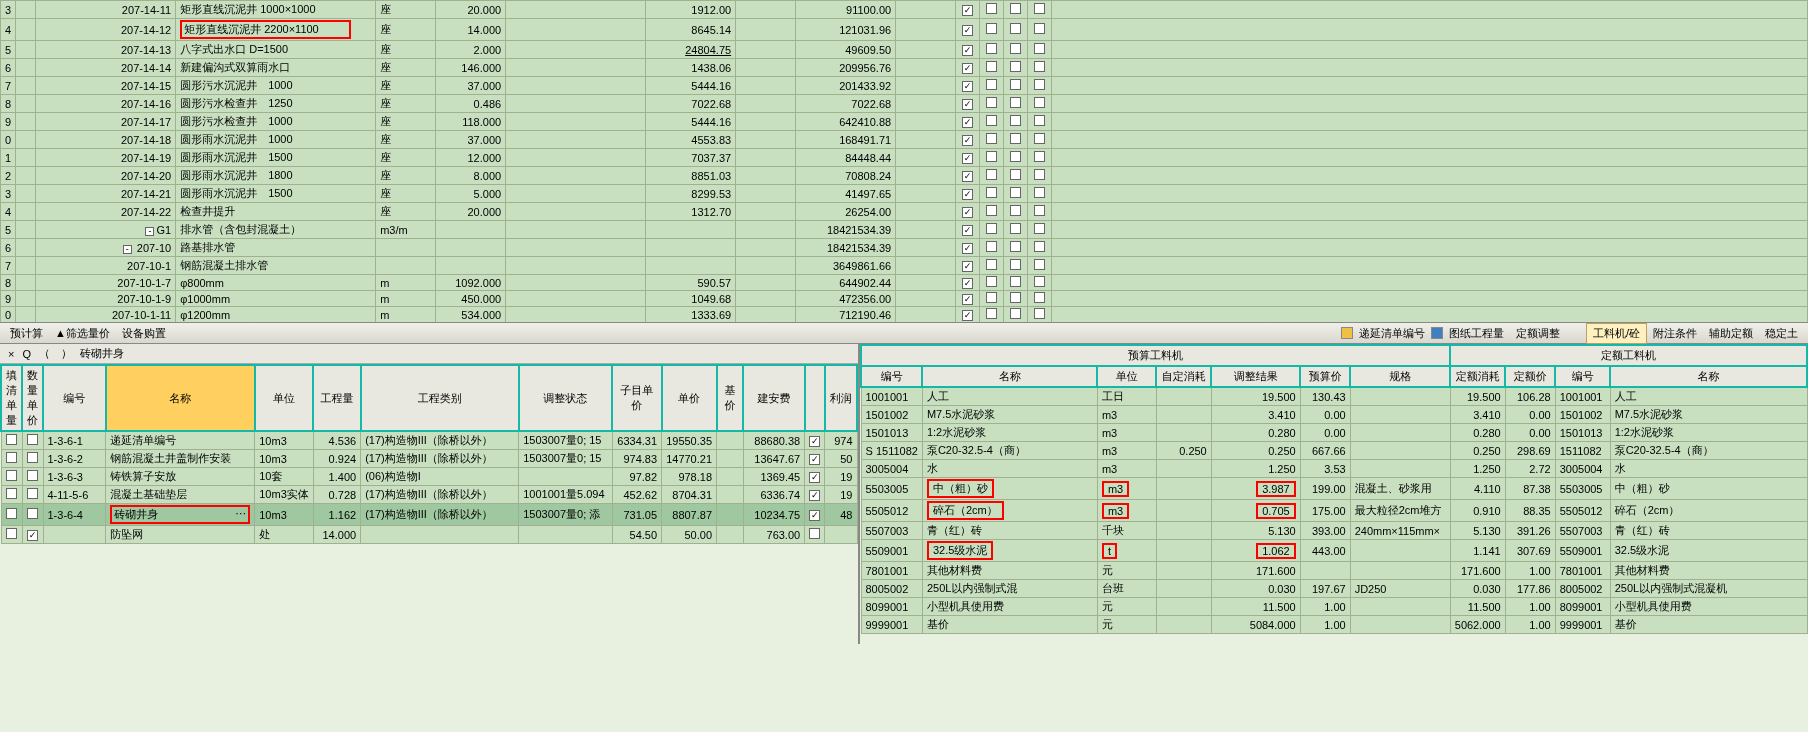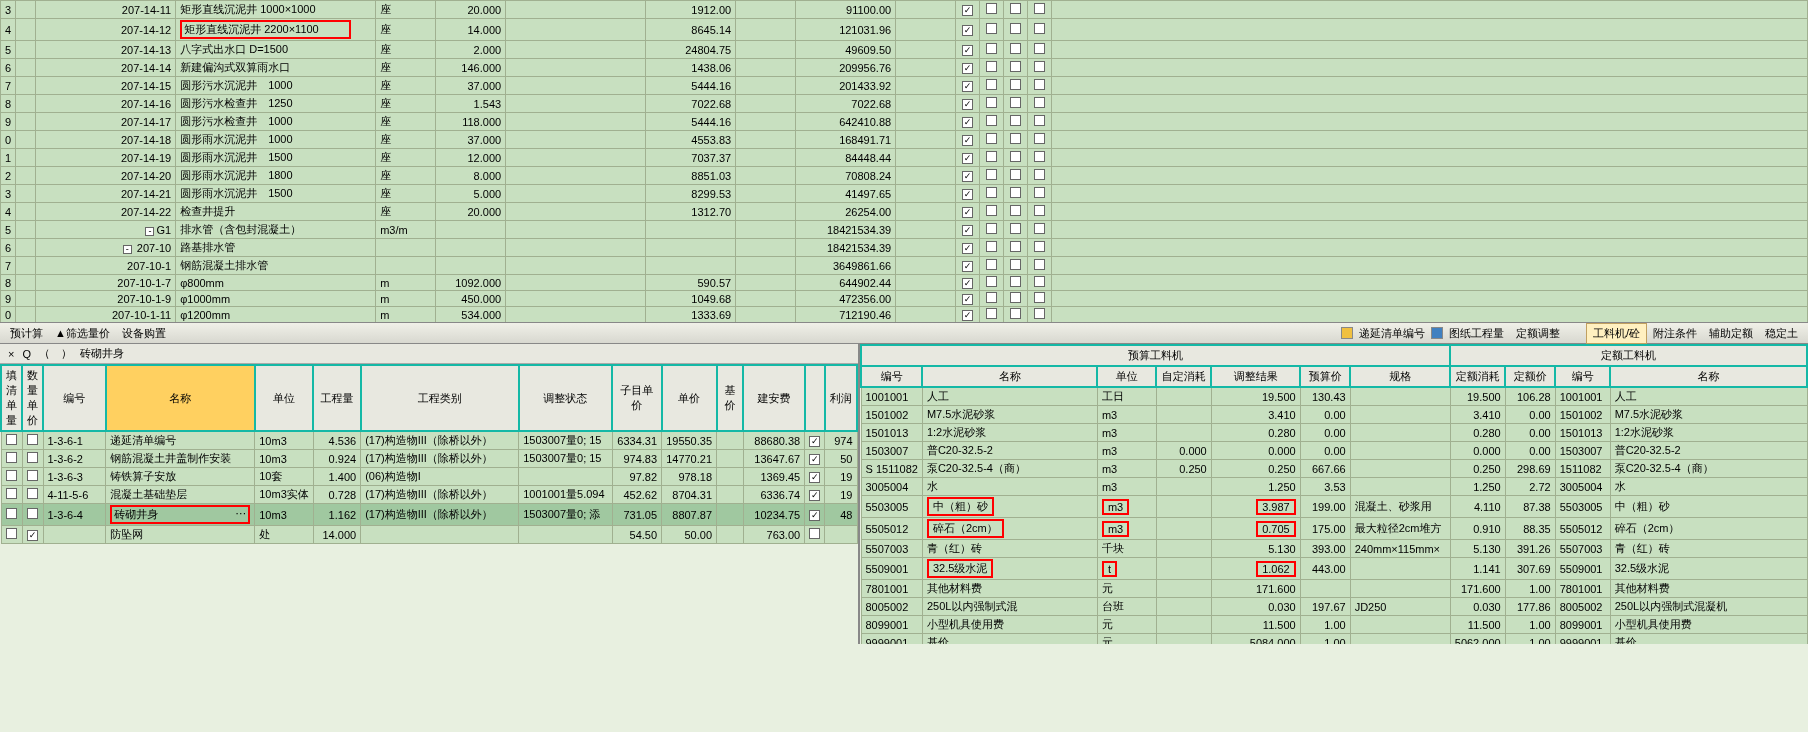--- a/index.html
+++ b/index.html
@@ -87,21 +87,21 @@
     <td></td>
         </tr>
         <tr>
     <td style="width:12px;text-align:right;">5</td>
     <td style="width:20px;"></td>
     <td style="width:140px;text-align:right;"> 207-14-13</td>
     <td style="width:200px;">八字式出水口 D=1500</td>
     <td style="width:60px;">座</td>
     <td class="num" style="width:70px;">2.000</td>
     <td style="width:140px;"></td>
-    <td class="num" style="width:90px;">24804.75</td>
+    <td class="num" style="width:90px;text-decoration:underline;">24804.75</td>
     <td style="width:60px;"></td>
     <td class="num" style="width:100px;">49609.50</td>
     <td style="width:60px;"></td>
     <td class="checkbox-cell"><span class="cb checked"></span></td>
     <td class="checkbox-cell"><span class="cb "></span></td>
     <td class="checkbox-cell"><span class="cb "></span></td>
     <td class="checkbox-cell"><span class="cb "></span></td>
     <td></td>
         </tr>
         <tr>
@@ -139,21 +139,21 @@
     <td class="checkbox-cell"><span class="cb "></span></td>
     <td class="checkbox-cell"><span class="cb "></span></td>
     <td></td>
         </tr>
         <tr>
     <td style="width:12px;text-align:right;">8</td>
     <td style="width:20px;"></td>
     <td style="width:140px;text-align:right;"> 207-14-16</td>
     <td style="width:200px;">圆形污水检查井　1250</td>
     <td style="width:60px;">座</td>
-    <td class="num" style="width:70px;">1.543</td>
+    <td class="num" style="width:70px;">0.486</td>
     <td style="width:140px;"></td>
     <td class="num" style="width:90px;">7022.68</td>
     <td style="width:60px;"></td>
     <td class="num" style="width:100px;">7022.68</td>
     <td style="width:60px;"></td>
     <td class="checkbox-cell"><span class="cb checked"></span></td>
     <td class="checkbox-cell"><span class="cb "></span></td>
     <td class="checkbox-cell"><span class="cb "></span></td>
     <td class="checkbox-cell"><span class="cb "></span></td>
     <td></td>
@@ -580,33 +580,20 @@
     <td class="num" style="width:55px;"></td>
     <td class="num">0.280</td>
     <td class="num" style="width:50px;">0.00</td>
     <td style="width:100px;"></td>
     <td class="num" style="width:55px;">0.280</td>
     <td class="num" style="width:50px;">0.00</td>
     <td style="width:55px;">1501013</td>
     <td>1:2水泥砂浆</td>
             </tr>
             <tr>
-    <td style="width:55px;"> 1503007</td>
-    <td>普C20-32.5-2</td>
-    <td>m3</td>
-    <td class="num" style="width:55px;">0.000</td>
-    <td class="num">0.000</td>
-    <td class="num" style="width:50px;">0.00</td>
-    <td style="width:100px;"></td>
-    <td class="num" style="width:55px;">0.000</td>
-    <td class="num" style="width:50px;">0.00</td>
-    <td style="width:55px;">1503007</td>
-    <td>普C20-32.5-2</td>
-            </tr>
-            <tr>
     <td style="width:55px;">S 1511082</td>
     <td>泵C20-32.5-4（商）</td>
     <td>m3</td>
     <td class="num" style="width:55px;">0.250</td>
     <td class="num">0.250</td>
     <td class="num" style="width:50px;">667.66</td>
     <td style="width:100px;"></td>
     <td class="num" style="width:55px;">0.250</td>
     <td class="num" style="width:50px;">298.69</td>
     <td style="width:55px;">1511082</td>

